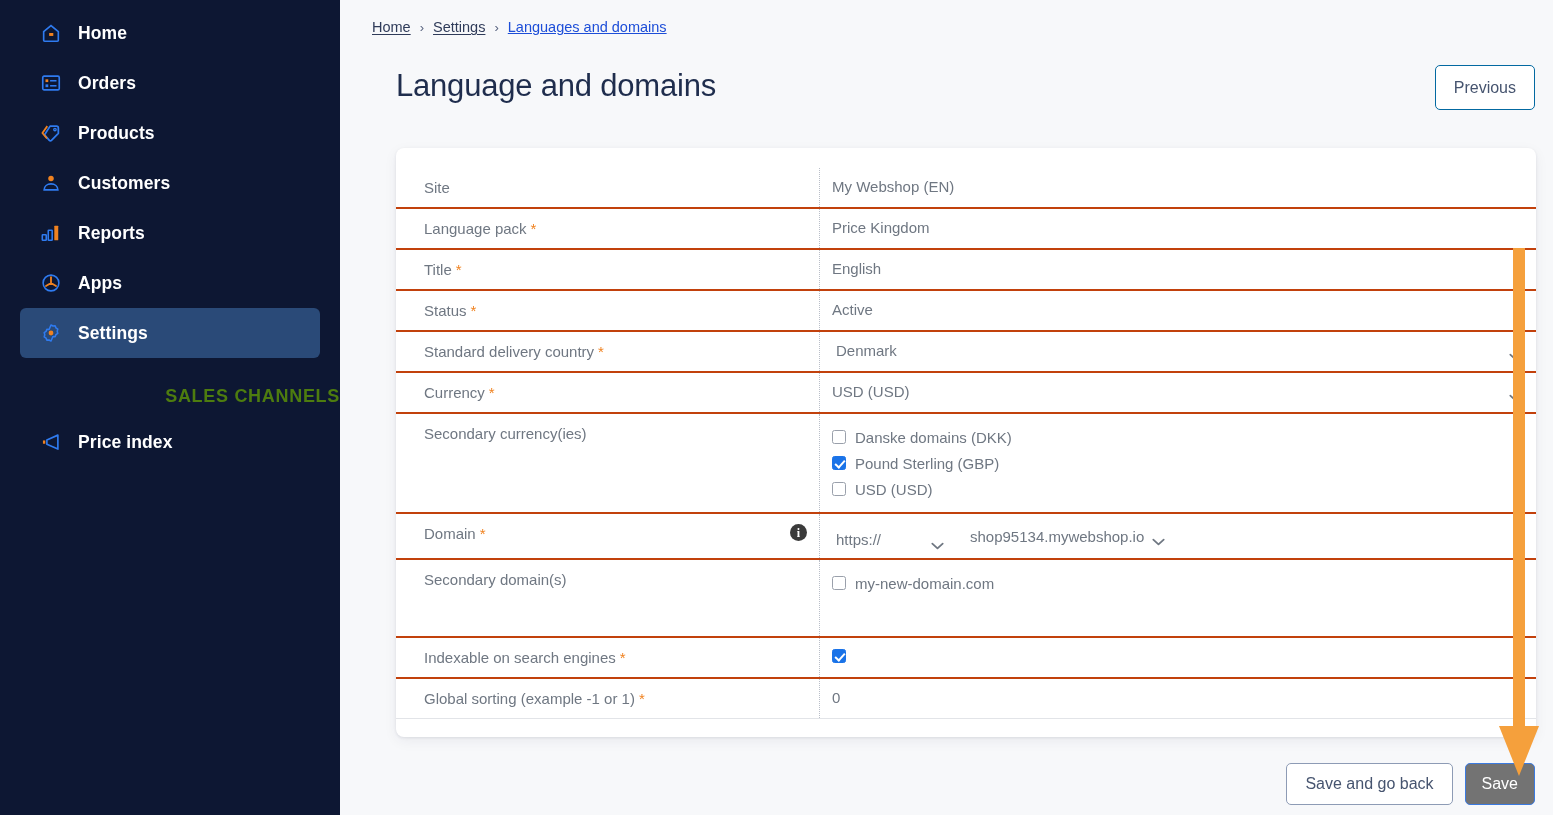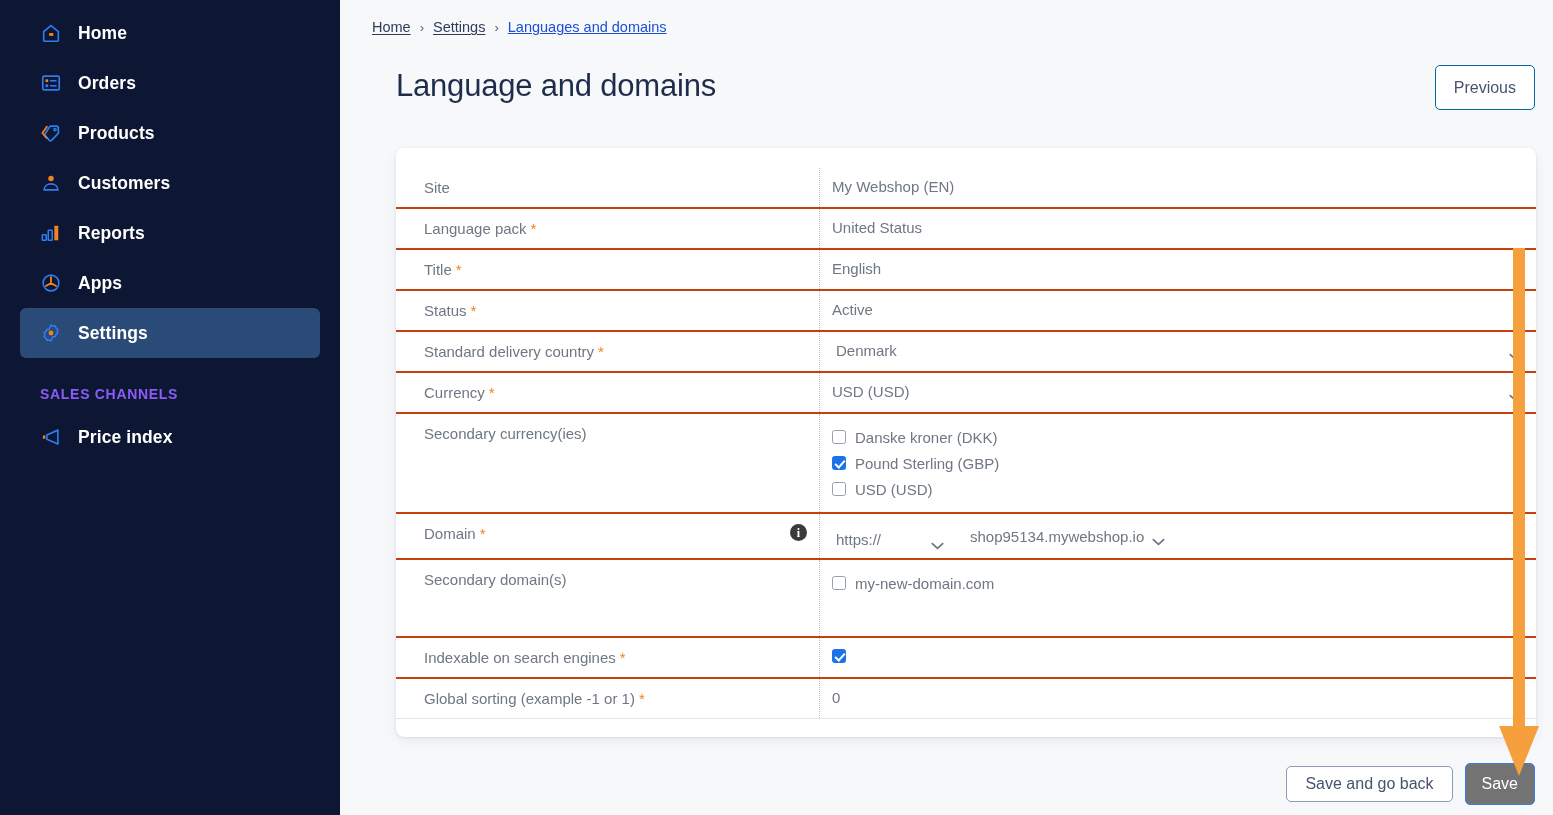--- a/index.html
+++ b/index.html
@@ -32,25 +32,26 @@
   .nav-item.active { background: #2a4a78; }
   .nav-label {
     color: #ffffff;
     font-size: 17.5px;
     font-weight: bold;
     letter-spacing: .1px;
     white-space: nowrap;
   }
   .nav-icon { width: 22px; height: 22px; flex: 0 0 22px; display:block; }
   .section-title {
-    color: #8b5cf6;
-    font-size: 14px;
+    color: #4d7c0f;
+    font-size: 18px;
     font-weight: bold;
     letter-spacing: .7px;
     margin: 28px 0 10px 40px;
+    text-align: right;
   }
 
   
   .main {
     flex: 1 1 auto;
     position: relative;
     height: 815px;
     background: #f7f8fa;
     overflow: hidden;
   }
@@ -162,21 +163,21 @@
     transform: rotate(42deg);
   }
   .cb-solo { margin-top: 1px; }
 
   
   .footer-actions {
     position: absolute; right: 18px; bottom: 10px;
     display: flex; align-items: center; gap: 12px;
   }
   .btn-secondary {
-    height: 36px; padding: 8px 18px;
+    height: 42px; padding: 8px 18px;
     background: #fff; border: 1px solid #8d9bb5;
     border-radius: 5px; color: #46546f; font-size: 16px;
     font-family: "Liberation Sans", sans-serif; cursor: pointer;
     display:flex; align-items:center; justify-content:center;
   }
   .btn-primary {
     height: 42px; padding: 0 16px;
     background: #737373; border: 1px solid #3b7ae0;
     border-radius: 5px; color: #fff; font-size: 16px;
     font-family: "Liberation Sans", sans-serif; cursor: pointer;
@@ -312,21 +313,21 @@
           <span>My Webshop (EN)</span>
         </div>
       </div>
 
       <div class="row">
         <div class="cell-label">
           <span class="lbl-text">Language pack</span>
           <span class="req">*</span>
         </div>
         <div class="cell-value">
-          <span>United Status</span>
+          <span>Price Kingdom</span>
         </div>
       </div>
 
       <div class="row">
         <div class="cell-label">
           <span class="lbl-text">Title</span>
           <span class="req">*</span>
         </div>
         <div class="cell-value">
           <span>English</span>
@@ -377,21 +378,21 @@
         </div>
       </div>
 
       <div class="row tall">
         <div class="cell-label">
           <span class="lbl-text">Secondary currency(ies)</span>
         </div>
         <div class="cell-value tall">
           <label class="cb-line">
             <span class="cbox"></span>
-            <span>Danske kroner (DKK)</span>
+            <span>Danske domains (DKK)</span>
           </label>
           <label class="cb-line">
             <span class="cbox checked"></span>
             <span>Pound Sterling (GBP)</span>
           </label>
           <label class="cb-line">
             <span class="cbox"></span>
             <span>USD (USD)</span>
           </label>
         </div>

